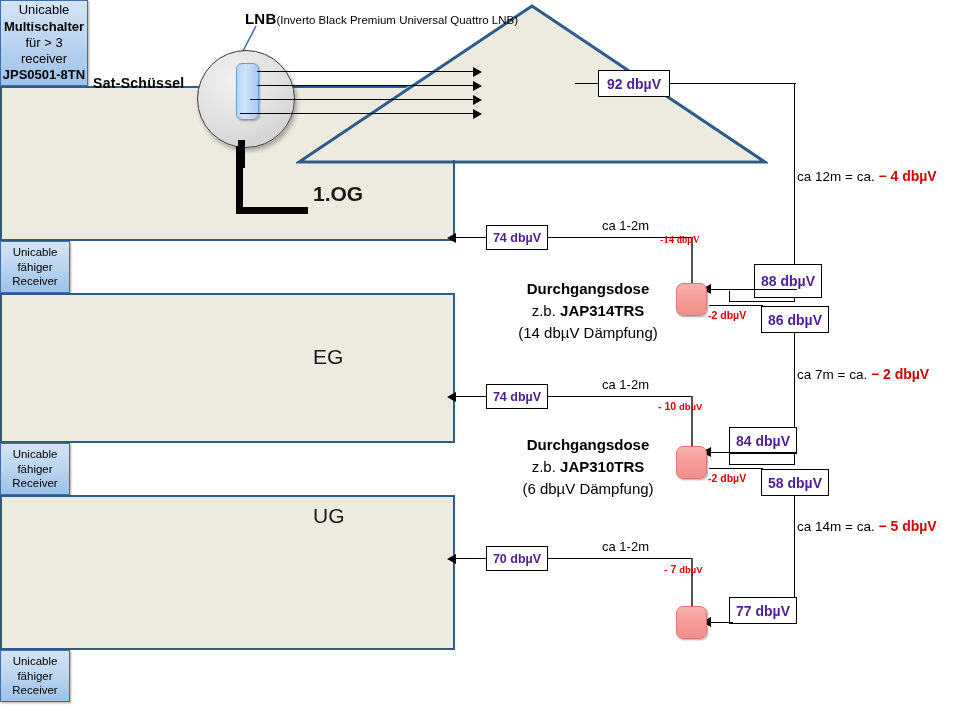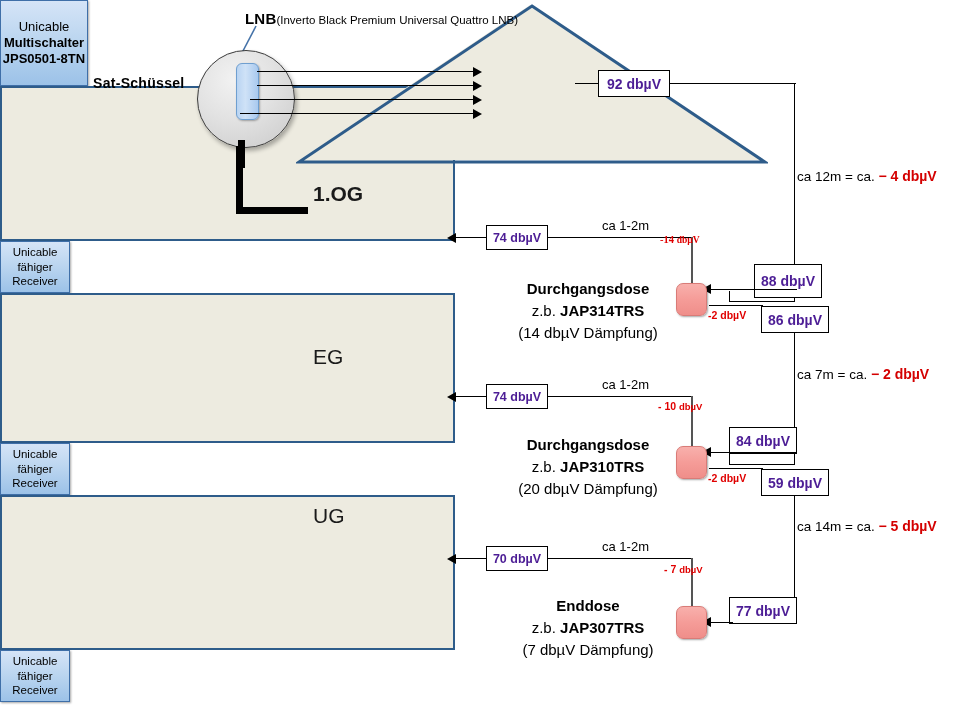--- a/index.html
+++ b/index.html
@@ -117,20 +117,21 @@
   <div class="hline" style="left:257px;top:85px;width:217px;"></div>
   <div class="arr-r" style="left:473px;top:80.5px;"></div>
   <div class="hline" style="left:250px;top:99px;width:224px;"></div>
   <div class="arr-r" style="left:473px;top:94.5px;"></div>
   <div class="hline" style="left:240px;top:113px;width:234px;"></div>
   <div class="arr-r" style="left:473px;top:108.5px;"></div>
 
   <div class="devbox msw" style="left:487px;top:55px;width:88px;height:86px;">
     <span>Unicable</span>
     <span class="b">Multischalter</span>
+    <span>für &gt; 3 receiver</span>
     <span class="b">JPS0501-8TN</span>
   </div>
 
   <div class="hline" style="left:575px;top:83px;width:24px;"></div>
   <div class="val" style="left:598px;top:70px;width:72px;height:27px;font-size:14px;">92 dbµV</div>
   <div class="hline" style="left:670px;top:83px;width:126px;"></div>
 
   <div class="vline" style="left:794px;top:83px;height:219px;"></div>
   <div class="hline" style="left:730px;top:301px;width:65px;"></div>
   <div class="val" style="left:754px;top:264px;width:68px;height:34px;font-size:14px;">88 dbµV</div>
@@ -150,21 +151,21 @@
   <div class="val" style="left:729px;top:427px;width:68px;height:27px;font-size:14px;">84 dbµV</div>
   <div class="vline" style="left:729px;top:454px;height:11px;"></div>
   <div class="hline" style="left:709px;top:452px;width:88px;"></div>
   <div class="arr-l" style="left:702px;top:447px;"></div>
 
   <div class="abs run-text" style="left:797px;top:366px;">
     <span>ca 7m = ca.</span>
     <b>− 2 dbµV</b>
   </div>
 
-  <div class="val" style="left:761px;top:469px;width:68px;height:27px;font-size:14px;">59 dbµV</div>
+  <div class="val" style="left:761px;top:469px;width:68px;height:27px;font-size:14px;">58 dbµV</div>
   <div class="hline" style="left:709px;top:468px;width:54px;"></div>
   <div class="vline" style="left:794px;top:495px;height:128px;"></div>
   <div class="hline" style="left:730px;top:622px;width:65px;"></div>
   <div class="val" style="left:729px;top:597px;width:68px;height:27px;font-size:14px;">77 dbµV</div>
   <div class="hline" style="left:709px;top:622px;width:24px;"></div>
   <div class="arr-l" style="left:702px;top:617px;"></div>
 
   <div class="abs run-text" style="left:797px;top:518px;">
     <span>ca 14m = ca.</span>
     <b>− 5 dbµV</b>
@@ -216,21 +217,21 @@
   <div class="vline-g" style="left:691px;top:396px;height:56px;"></div>
   <div class="abs atten" style="left:658px;top:400px;">
     <span>- 10</span>
     <span class="unit">dbµV</span>
   </div>
 
   <div class="dose" style="left:676px;top:446px;width:31px;height:33px;"></div>
   <div class="abs dose-label" style="left:508px;top:434px;width:160px;">
     <div><b>Durchgangsdose</b></div>
     <div><span>z.b. </span><b>JAP310TRS</b></div>
-    <div><span>(20 dbµV Dämpfung)</span></div>
+    <div><span>(6 dbµV Dämpfung)</span></div>
   </div>
   <div class="abs atten" style="left:708px;top:472px;">-2 dbµV</div>
 
   <div class="floor" style="left:300px;top:494px;width:455px;height:155px;"></div>
   <div class="abs floor-name" style="left:313px;top:504px;">UG</div>
 
   <div class="devbox rcv" style="left:375px;top:535px;width:70px;height:52px;">
     <span>Unicable</span>
     <span>fähiger</span>
     <span>Receiver</span>
@@ -240,19 +241,14 @@
   <div class="val" style="left:486px;top:546px;width:62px;height:25px;font-size:12.5px;">70 dbµV</div>
   <div class="hline" style="left:548px;top:558px;width:144px;"></div>
   <div class="abs cable-len" style="left:602px;top:539px;">ca 1-2m</div>
   <div class="vline-g" style="left:691px;top:558px;height:52px;"></div>
   <div class="abs atten" style="left:664px;top:563px;">
     <span>- 7</span>
     <span class="unit">dbµV</span>
   </div>
 
   <div class="dose" style="left:676px;top:606px;width:31px;height:33px;"></div>
-  <div class="abs dose-label" style="left:508px;top:595px;width:160px;">
-    <div><b>Enddose</b></div>
-    <div><span>z.b. </span><b>JAP307TRS</b></div>
-    <div><span>(7 dbµV Dämpfung)</span></div>
-  </div>
 
 </div>
 
 </body></html>

